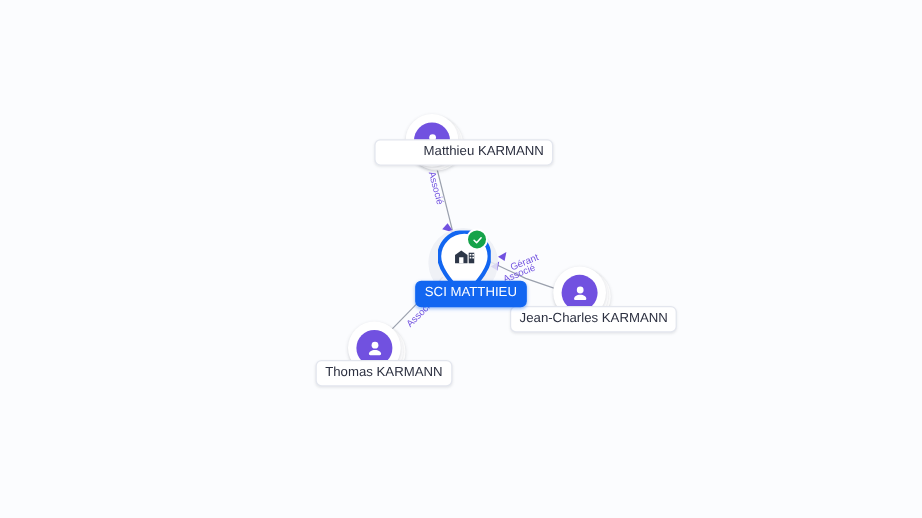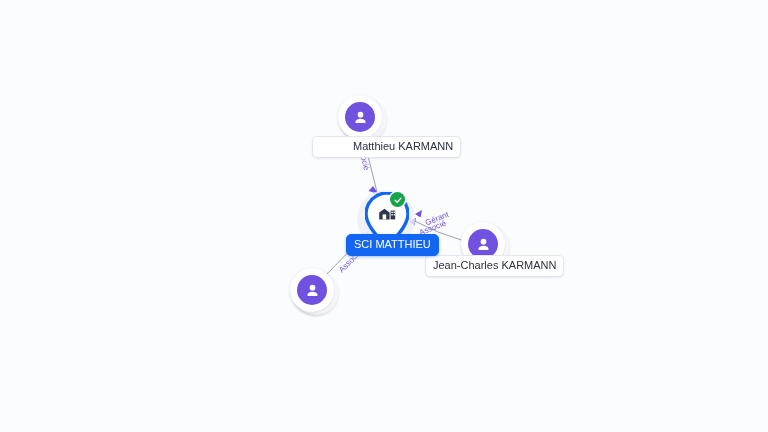--- a/index.html
+++ b/index.html
@@ -174,33 +174,34 @@
     <div class="ring2"></div>
     <div class="ring3"></div>
     <div class="ringtop"></div>
     <div class="avatar">
       <svg width="17" height="17" viewBox="0 0 24 24" fill="#ffffff" aria-hidden="true">
         <circle cx="12" cy="8" r="4"></circle>
         <path d="M12 13.6c-4.2 0-7.2 2.3-7.2 4.6 0 1 0.6 1.6 1.6 1.6h11.2c1 0 1.6-0.6 1.6-1.6 0-2.3-3-4.6-7.2-4.6z"></path>
       </svg>
     </div>
   </div>
-  <div class="node-label" style="left:312px; top:136px;padding-left:40px;">Matthieu KARMANN</div>
+  <div class="node-label" style="left:312px; top:116px;padding-left:40px;">Matthieu KARMANN</div>
 
   <div class="person-node" style="left:290px; top:268px;">
     <div class="ring2"></div>
     <div class="ring3"></div>
     <div class="ringtop"></div>
     <div class="avatar">
       <svg width="17" height="17" viewBox="0 0 24 24" fill="#ffffff" aria-hidden="true">
         <circle cx="12" cy="8" r="4"></circle>
         <path d="M12 13.6c-4.2 0-7.2 2.3-7.2 4.6 0 1 0.6 1.6 1.6 1.6h11.2c1 0 1.6-0.6 1.6-1.6 0-2.3-3-4.6-7.2-4.6z"></path>
       </svg>
     </div>
   </div>
+  <div class="node-label" style="left:263px; top:300px;">Thomas KARMANN</div>
 
   <div class="person-node" style="left:461px; top:222px;">
     <div class="ring2"></div>
     <div class="ring3"></div>
     <div class="ringtop"></div>
     <div class="avatar">
       <svg width="17" height="17" viewBox="0 0 24 24" fill="#ffffff" aria-hidden="true">
         <circle cx="12" cy="8" r="4"></circle>
         <path d="M12 13.6c-4.2 0-7.2 2.3-7.2 4.6 0 1 0.6 1.6 1.6 1.6h11.2c1 0 1.6-0.6 1.6-1.6 0-2.3-3-4.6-7.2-4.6z"></path>
       </svg>

